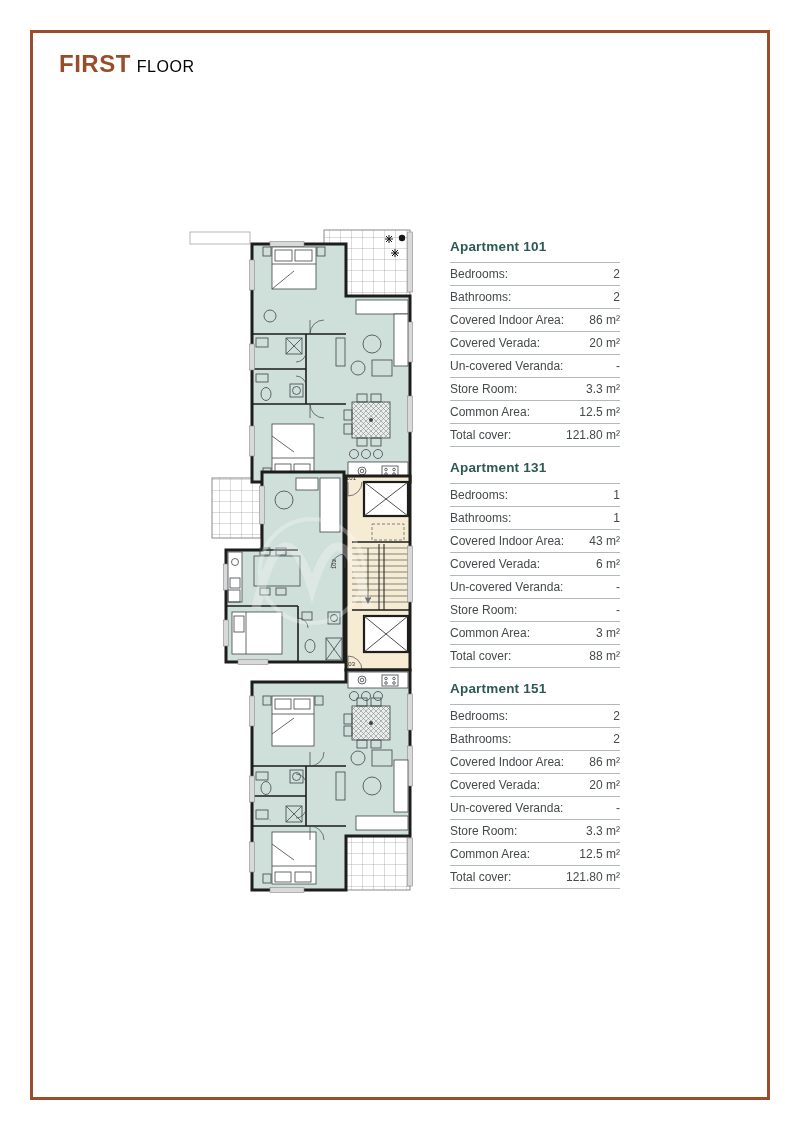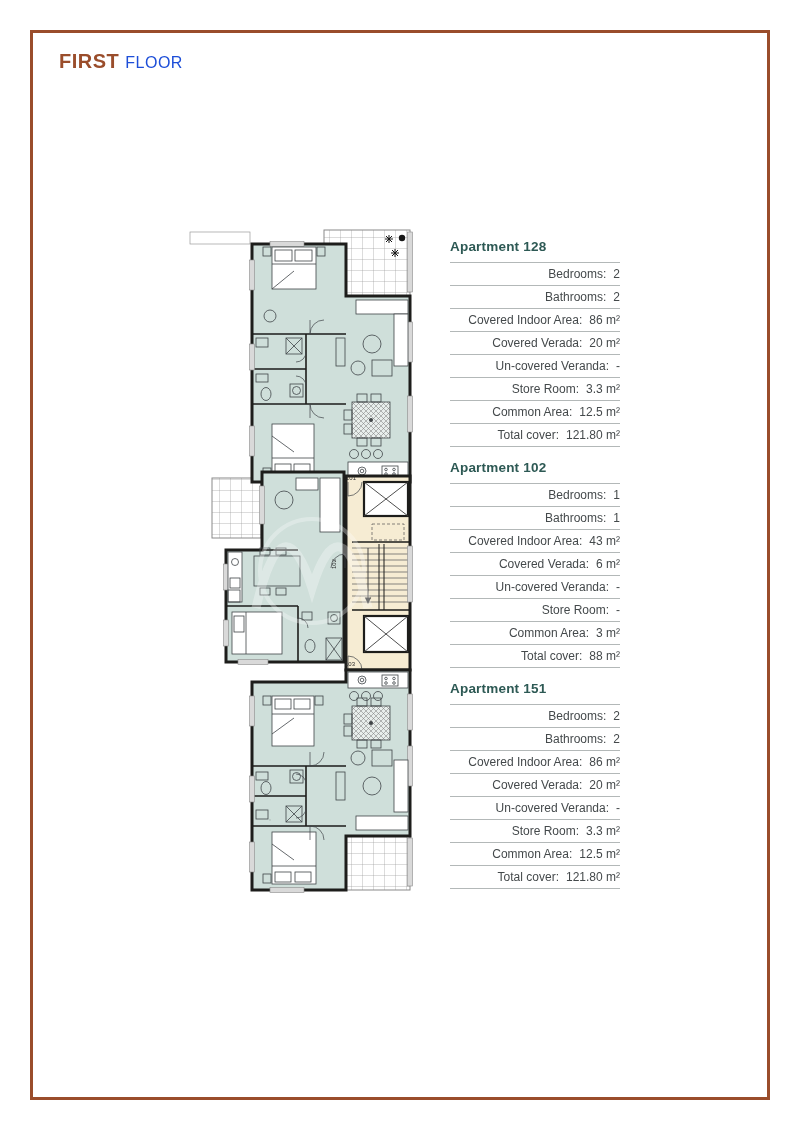--- a/index.html
+++ b/index.html
@@ -15,35 +15,35 @@
   .page{
     position:relative;width:800px;height:1130px;background:#ffffff;
     font-family:"Liberation Sans",sans-serif;overflow:hidden;
   }
   .frame{
     position:absolute;left:30px;top:30px;right:30px;bottom:30px;
     border:3px solid var(--accent);pointer-events:none;
   }
   .title-block{position:absolute;left:59px;top:50px;white-space:nowrap;}
   .title-primary{
-    color:var(--accent);font-size:20px;font-weight:700;letter-spacing:.5px;
+    color:var(--accent);font-size:24px;font-weight:700;letter-spacing:.5px;
   }
   .title-secondary{
-    color:#1d4ed8;font-size:16px;font-weight:500;letter-spacing:.5px;margin-left:6px;
+    color:#000000;font-size:16px;font-weight:500;letter-spacing:.5px;margin-left:6px;
   }
   .plan-wrap{position:absolute;left:186px;top:226px;width:254px;height:668px;}
   .tables{position:absolute;left:450px;top:238px;width:170px;}
   .spec-table{margin-bottom:12px;}
   .apt-title{
     color:var(--heading-teal);font-size:13.5px;font-weight:700;
     line-height:18px;margin:0 0 6px 0;letter-spacing:.2px;
   }
   .spec-rows{border-top:1px solid var(--line);}
   .spec-row{
-    display:flex;justify-content:flex-end;align-items:center;
+    display:flex;justify-content:space-between;align-items:center;
     box-sizing:border-box;height:23px;border-bottom:1px solid var(--line);
     font-size:12px;color:var(--text);gap:7px;
   }
   .spec-label{text-align:left;}
   .spec-value{text-align:right;}
   
   .wallp{fill:var(--room-fill);stroke:var(--wall);stroke-width:3;stroke-linejoin:miter;}
   .corep{fill:var(--core-fill);stroke:var(--wall);stroke-width:3;}
   .iwall{stroke:var(--wall);stroke-width:1.6;fill:none;}
   .furn{fill:none;stroke:#3f4447;stroke-width:.8;}
@@ -295,21 +295,21 @@
 
       <g opacity="0.30">
         <path d="M70,382 C88,304 108,304 126,362 C144,304 164,304 182,382" fill="none" stroke="#ffffff" stroke-width="9"></path>
         <circle cx="126" cy="345" r="52" fill="none" stroke="#ffffff" stroke-width="4"></circle>
       </g>
     </svg>
   </div>
 
   <div class="tables">
     <div class="spec-table">
-      <div class="apt-title">Apartment 128</div>
+      <div class="apt-title">Apartment 101</div>
       <div class="spec-rows">
 
       <div class="spec-row">
           <span class="spec-label">Bedrooms:</span>
           <span class="spec-value">2</span>
         </div>
           <div class="spec-row">
           <span class="spec-label">Bathrooms:</span>
           <span class="spec-value">2</span>
         </div>
@@ -334,21 +334,21 @@
           <span class="spec-value">12.5 m²</span>
         </div>
           <div class="spec-row">
           <span class="spec-label">Total cover:</span>
           <span class="spec-value">121.80 m²</span>
         </div>
         </div>
     </div>
 
     <div class="spec-table">
-      <div class="apt-title">Apartment 102</div>
+      <div class="apt-title">Apartment 131</div>
       <div class="spec-rows">
 
       <div class="spec-row">
           <span class="spec-label">Bedrooms:</span>
           <span class="spec-value">1</span>
         </div>
           <div class="spec-row">
           <span class="spec-label">Bathrooms:</span>
           <span class="spec-value">1</span>
         </div>

